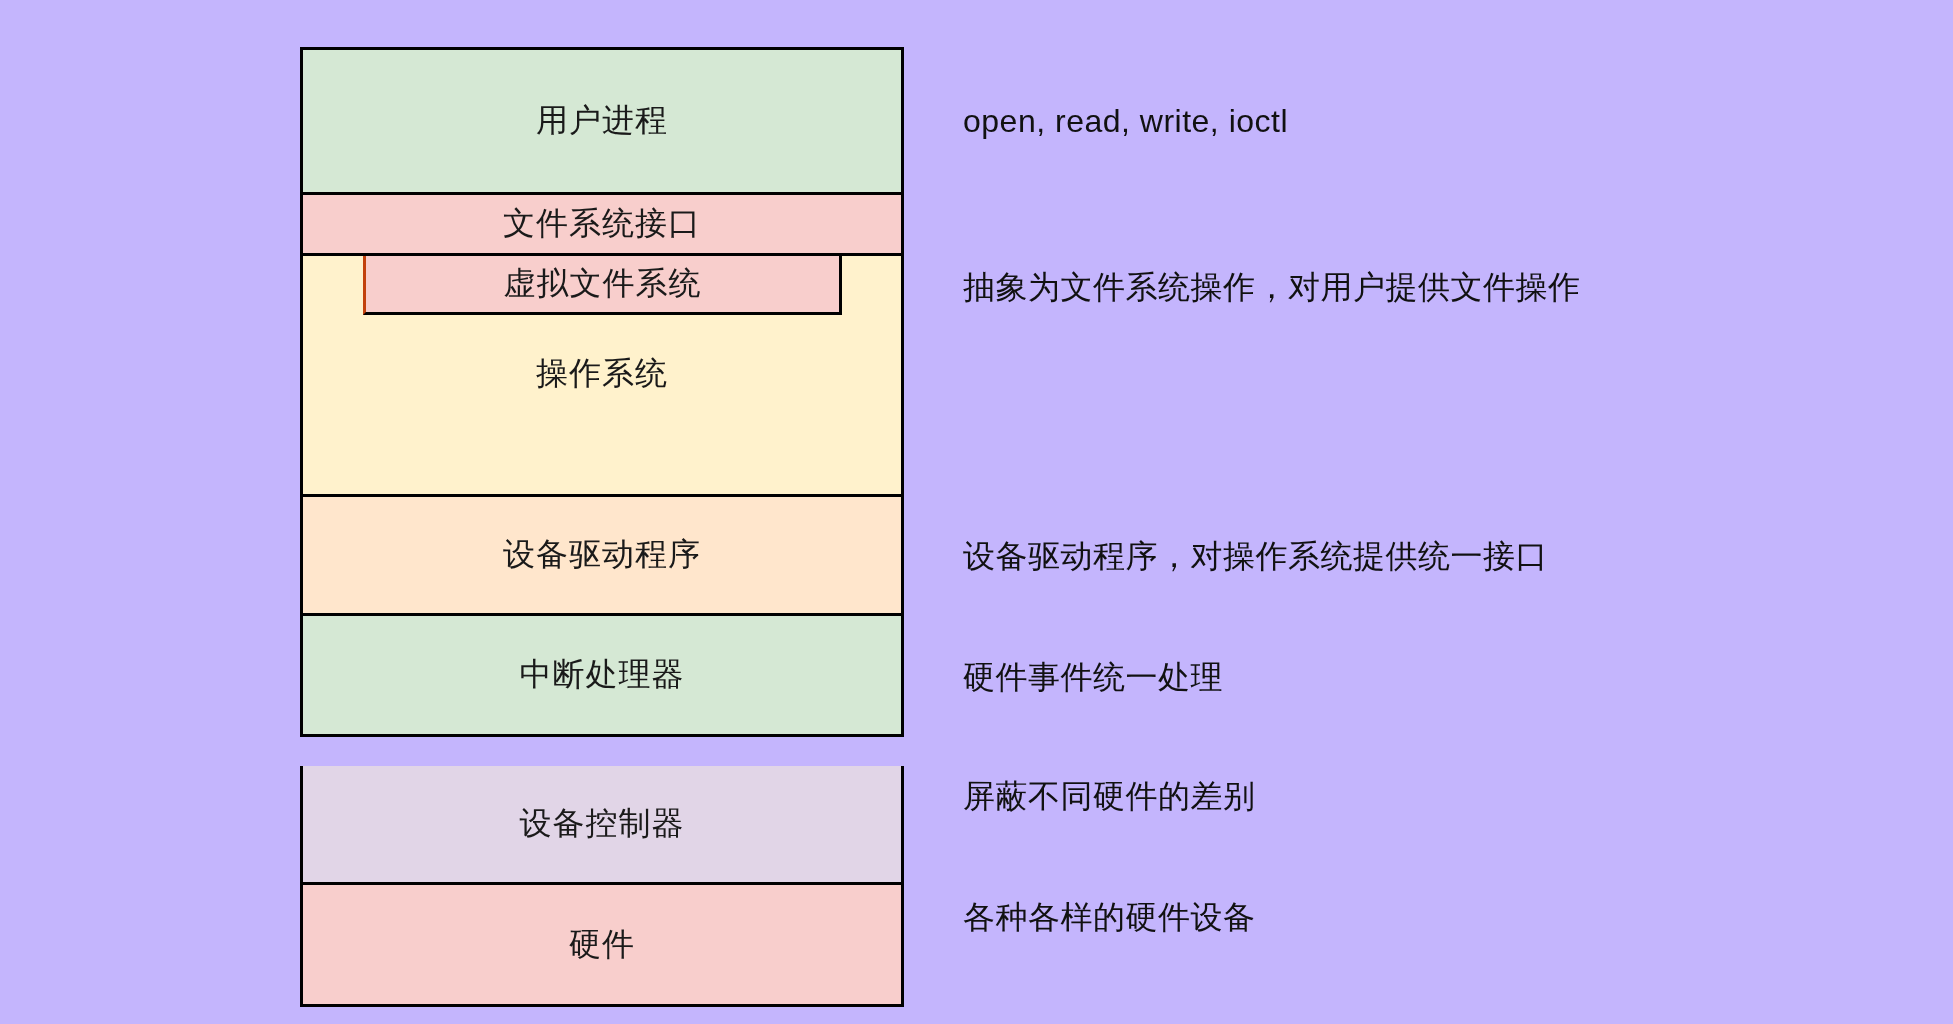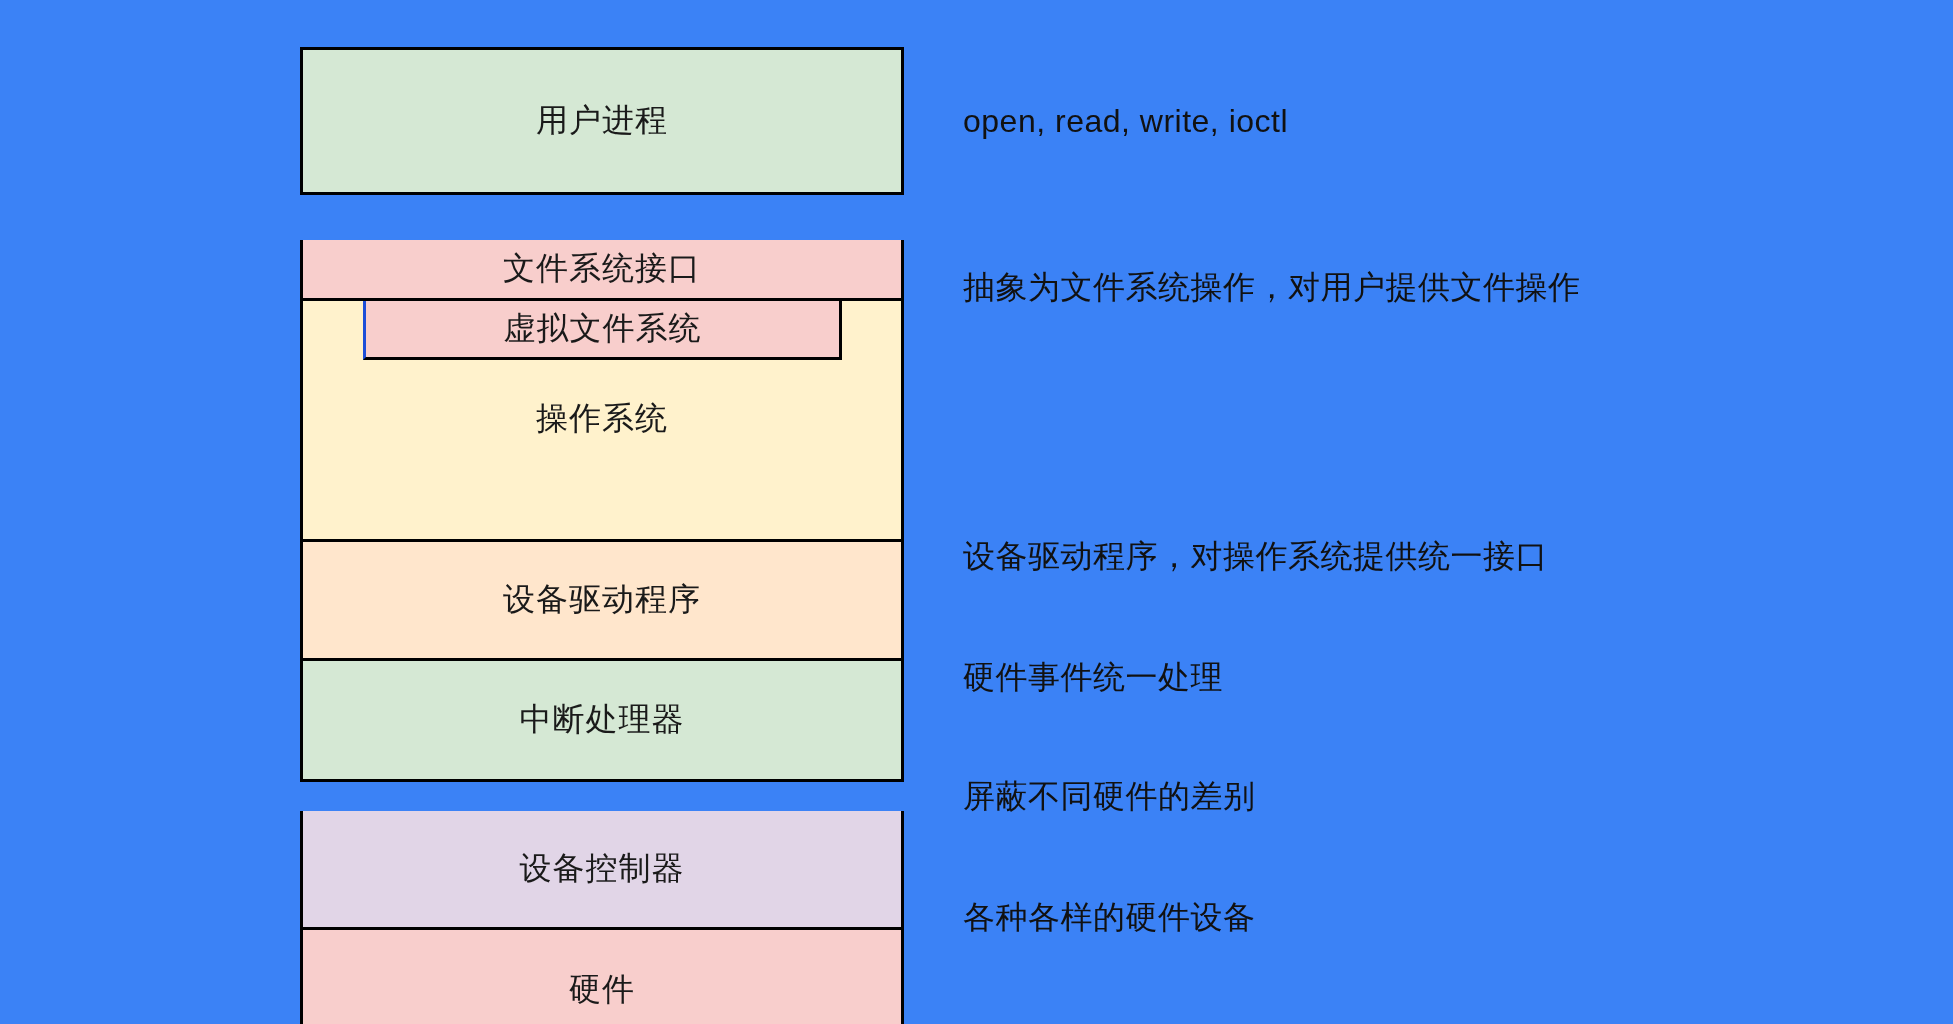--- a/index.html
+++ b/index.html
@@ -8,21 +8,21 @@
     width: 1953px;
     height: 1024px;
     background: #ffffff;
     font-family: "Liberation Sans", "DejaVu Sans", sans-serif;
     overflow: hidden;
   }
   .canvas {
     position: relative;
     width: 1953px;
     height: 1024px;
-    background: #3b82f6;
+    background: #c4b5fd;
   }
   
   .stack {
     position: absolute;
     left: 300px;
     top: 47px;
     width: 604px;
     display: flex;
     flex-direction: column;
   }
@@ -33,34 +33,34 @@
     border-bottom: 3px solid #000;
     display: flex;
     align-items: center;
     justify-content: center;
     font-size: 32px;
     color: #1a1a1a;
     letter-spacing: 1px;
   }
   .layer.first { border-top: 3px solid #000; }
   .h-user      { height: 148px; }
-  .h-fsif      { height: 61px; margin-top: 45px; }
+  .h-fsif      { height: 61px; }
   .h-os        { height: 241px; justify-content: flex-start; flex-direction: column; }
   .h-driver    { height: 119px; }
   .h-interrupt { height: 121px; }
   .h-controller{ height: 119px; }
   .h-hardware  { height: 122px; }
 
   
   .vfs {
     box-sizing: border-box;
     margin-left: 60px;
     width: 479px;
     height: 59px;
-    border-left: 3px solid #1d4ed8;
+    border-left: 3px solid #c2410c;
     border-right: 3px solid #000;
     border-bottom: 3px solid #000;
     display: flex;
     align-items: center;
     justify-content: center;
     font-size: 32px;
     color: #1a1a1a;
     letter-spacing: 1px;
     align-self: flex-start;
   }

